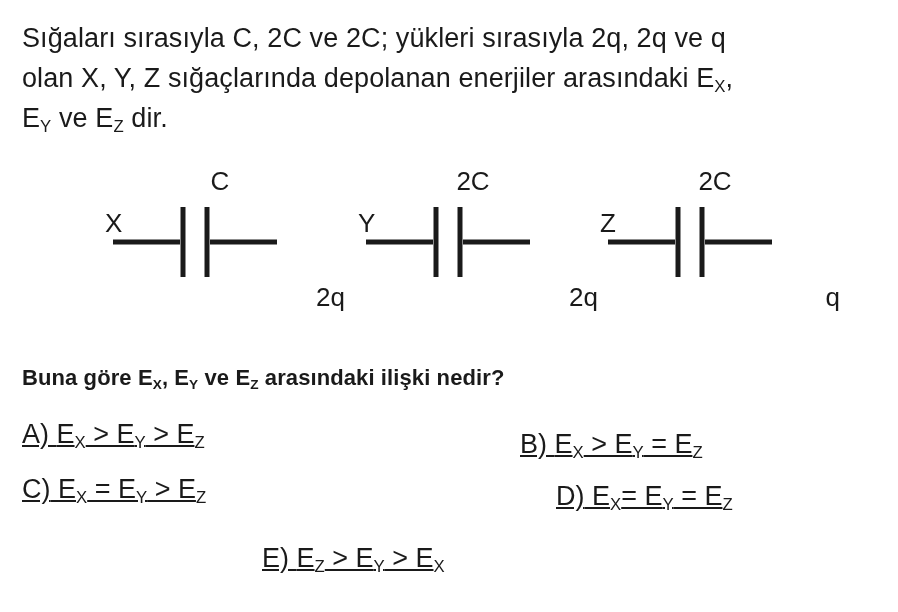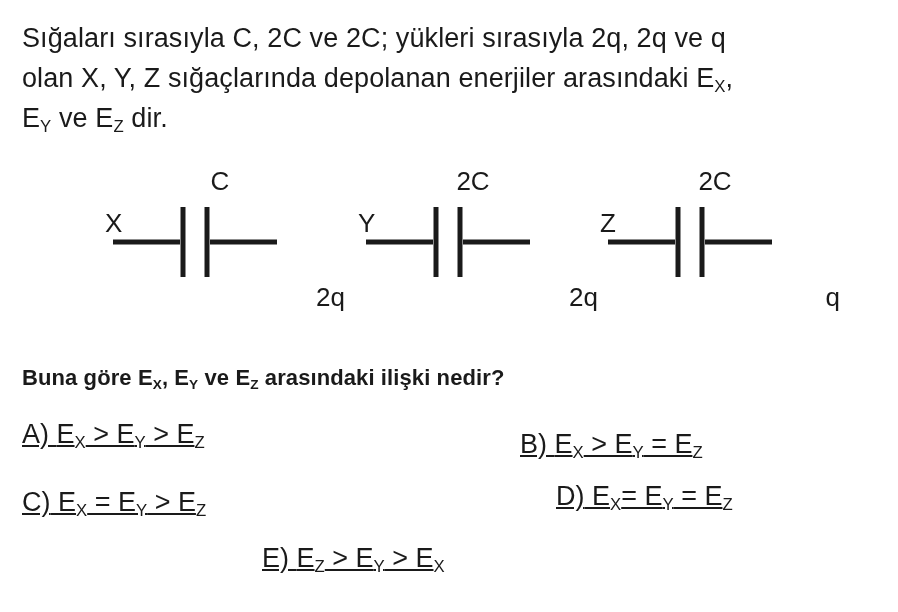--- a/index.html
+++ b/index.html
@@ -93,21 +93,21 @@
   }
   .opt {
     position: absolute;
     font-size: 27px;
     line-height: 32px;
     white-space: nowrap;
     text-decoration: underline;
   }
   .opt-a { left: 22px;  top: 0px; }
   .opt-b { left: 520px; top: 0px; margin-top: 10px; }
-  .opt-c { left: 22px;  top: 68px; }
+  .opt-c { left: 22px;  top: 55px; }
   .opt-d { left: 520px; top: 62px; margin-left: 36px; }
   .opt-e { left: 262px; top: 124px; }
 </style>
 </head>
 <body>
 
 <div class="page">
 
   <div class="stem">
     <span>Sığaları sırasıyla C, 2C ve 2C; yükleri sırasıyla 2q, 2q ve q</span><br>

